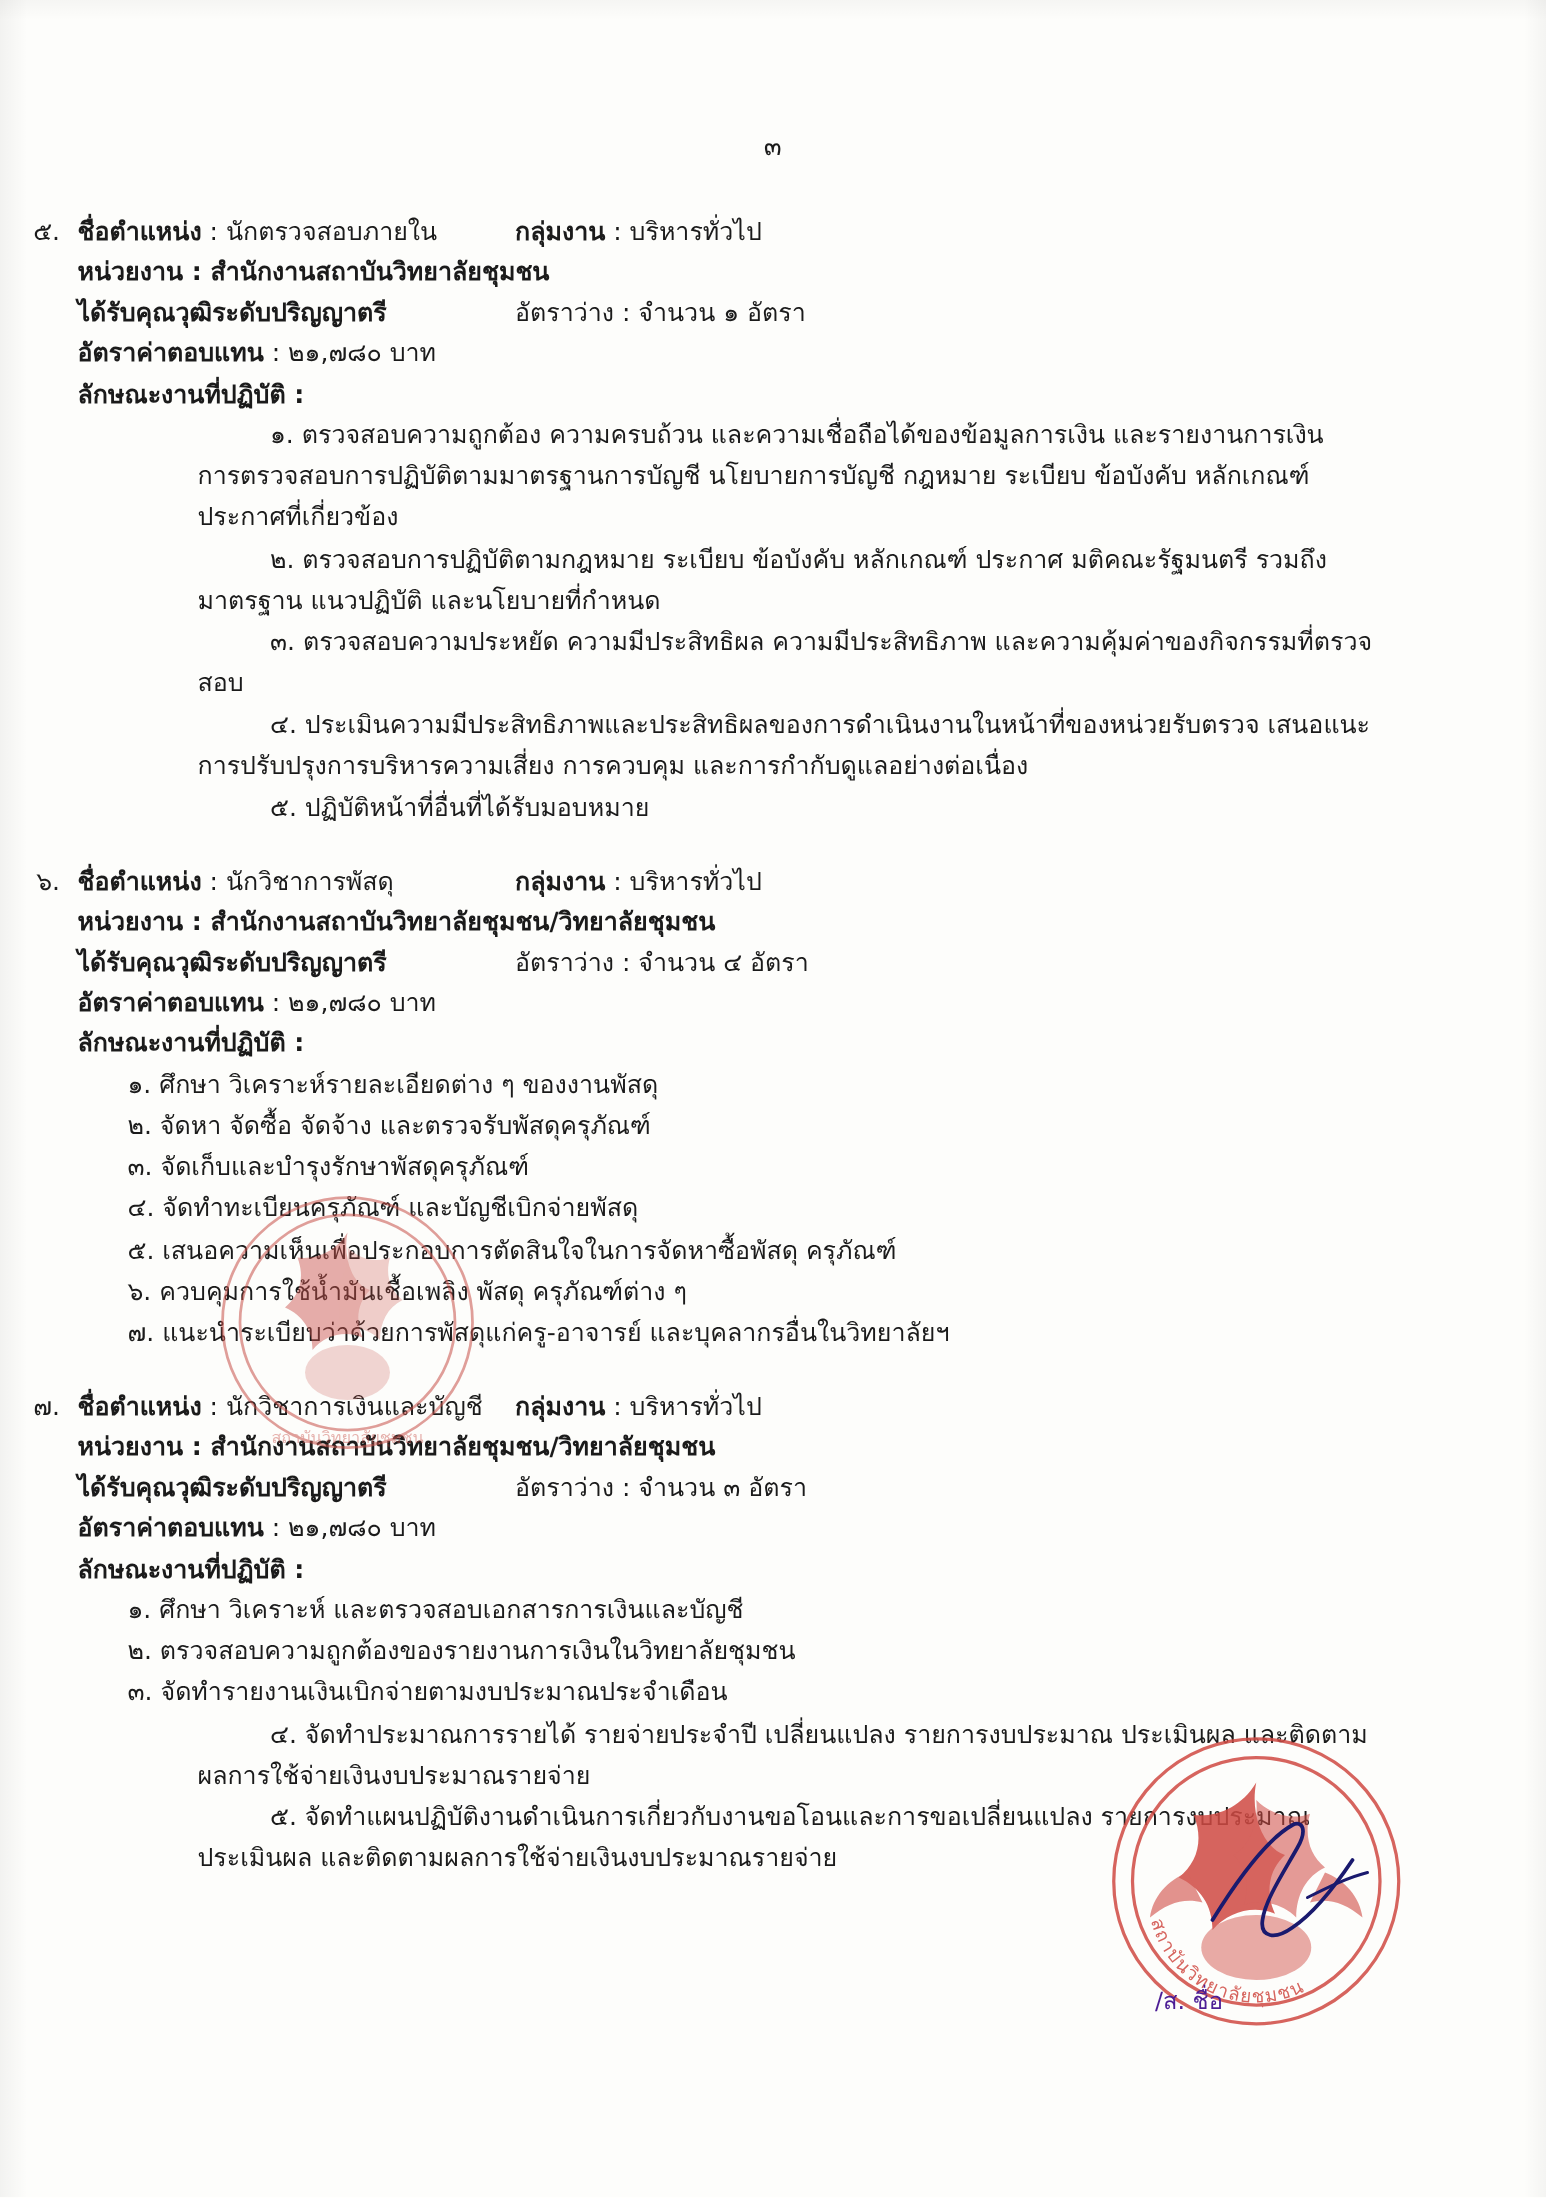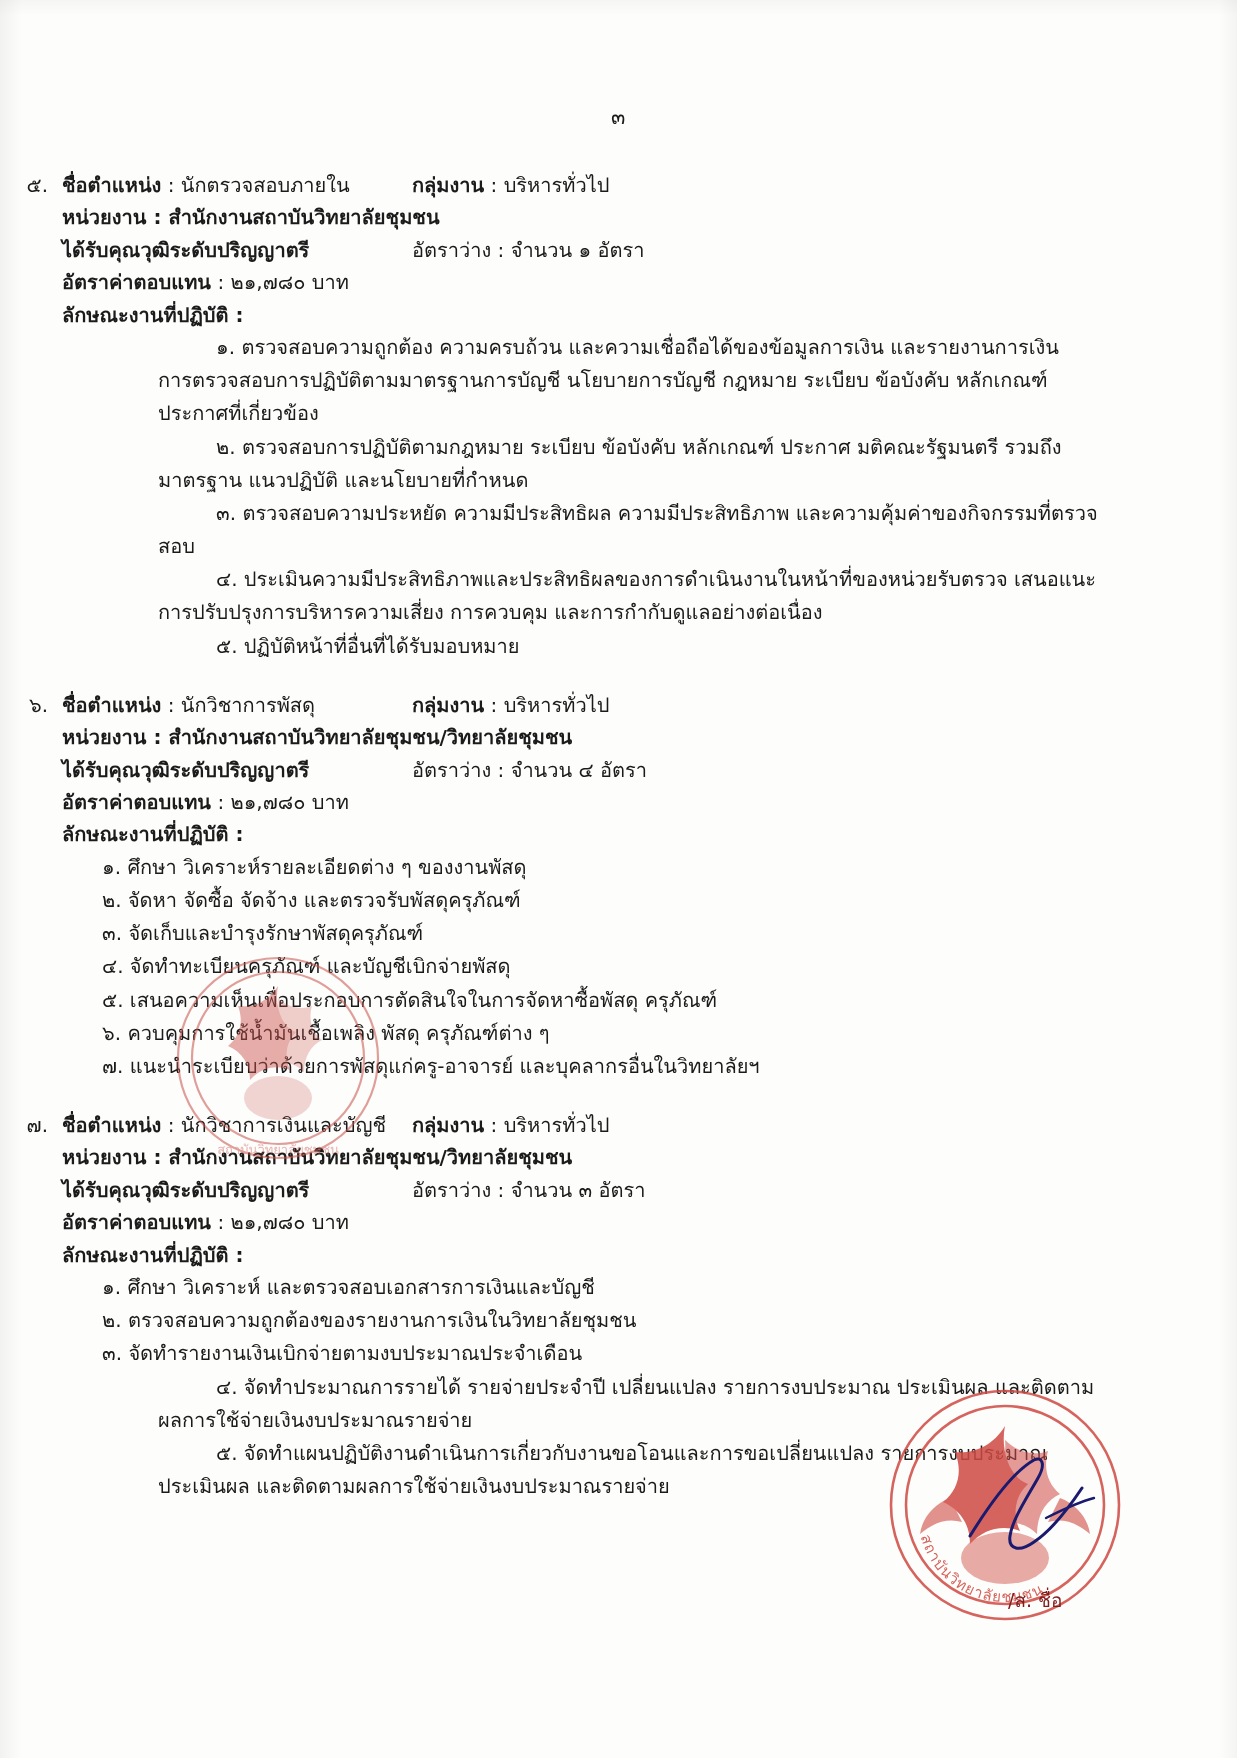--- a/index.html
+++ b/index.html
@@ -123,24 +123,24 @@
     z-index: 6;
     left: 950px;
     top: 1440px;
     width: 200px;
     height: 130px;
     pointer-events: none;
   }
   .sig-text {
     position: absolute;
     z-index: 6;
-    left: 1008px;
+    left: 924px;
     top: 1585px;
     font-size: 19px;
-    color: #7f1d1d;
+    color: #4c1d95;
   }
 </style>
 </head>
 <body>
 
 <div class="page">
 
   <div class="stamp stamp-left">
     <svg viewBox="0 0 220 240" width="220" height="240" aria-hidden="true">
       <g fill="none" stroke="#c8514a" stroke-width="2.2">

